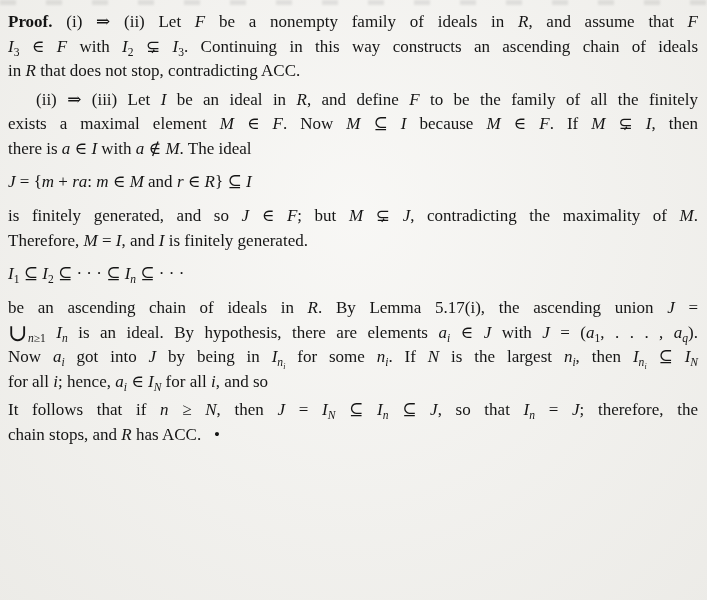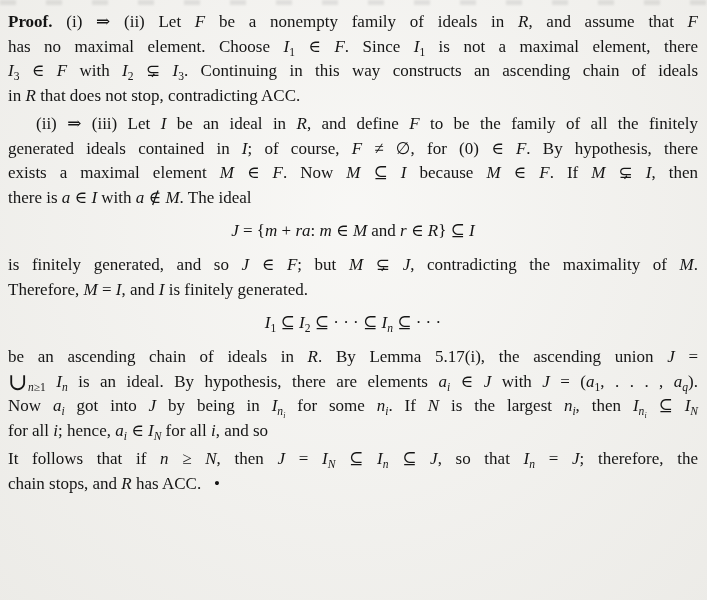--- a/index.html
+++ b/index.html
@@ -29,48 +29,45 @@
   .para { margin-top: 4px; }
   .line {
     line-height: 24.5px;
     text-align: justify;
     text-justify: inter-word;
     white-space: normal;
   }
   .line.j { text-align-last: justify; }
   .line.ind { text-indent: 28px; }
   .display {
-    text-align: center;
     margin: 8px 0 10px;
     line-height: 25px;
   }
   i { font-style: italic; }
   b { font-weight: bold; }
   sub { font-size: 68%; line-height: 0; }
   .bigop {
     font-size: 140%;
     line-height: 0;
     vertical-align: -0.12em;
   }
 </style>
 </head>
 <body>
 
 <div class="page" style="color: rgb(21, 21, 21);">
   <div class="scan-artifact"></div>
   <div id="proof-root">
       <div class="para">
         <div class="line j"><b>Proof.</b>  (i) ⇒ (ii) Let <i>F</i> be a nonempty family of ideals in <i>R</i>, and assume that <i>F</i></div>
-        <div class="line j">has no maximal element.  Choose <i>I</i><sub>1</sub> ∈ <i>F</i>.  Since <i>I</i><sub>1</sub> is not a maximal element, there</div>
         <div class="line j"><i>I</i><sub>3</sub> ∈ <i>F</i> with <i>I</i><sub>2</sub> ⊊ <i>I</i><sub>3</sub>.  Continuing in this way constructs an ascending chain of ideals</div>
         <div class="line">in <i>R</i> that does not stop, contradicting ACC.</div>
       </div>
       <div class="para">
         <div class="line j ind">(ii) ⇒ (iii) Let <i>I</i> be an ideal in <i>R</i>, and define <i>F</i> to be the family of all the finitely</div>
-        <div class="line j">generated ideals contained in <i>I</i>; of course, <i>F</i> ≠ ∅, for (0) ∈ <i>F</i>.  By hypothesis, there</div>
         <div class="line j">exists a maximal element <i>M</i> ∈ <i>F</i>.  Now <i>M</i> ⊆ <i>I</i> because <i>M</i> ∈ <i>F</i>.  If <i>M</i> ⊊ <i>I</i>, then</div>
         <div class="line">there is <i>a</i> ∈ <i>I</i> with <i>a</i> ∉ <i>M</i>.  The ideal</div>
       </div>
       <div class="display"><i>J</i> = {<i>m</i> + <i>ra</i>: <i>m</i> ∈ <i>M</i> and <i>r</i> ∈ <i>R</i>} ⊆ <i>I</i></div>
       <div class="para">
         <div class="line j">is finitely generated, and so <i>J</i> ∈ <i>F</i>; but <i>M</i> ⊊ <i>J</i>, contradicting the maximality of <i>M</i>.</div>
         <div class="line">Therefore, <i>M</i> = <i>I</i>, and <i>I</i> is finitely generated.</div>
       </div>
       <div class="display"><i>I</i><sub>1</sub> ⊆ <i>I</i><sub>2</sub> ⊆ · · · ⊆ <i>I</i><sub><i>n</i></sub> ⊆ · · ·</div>
       <div class="para">

